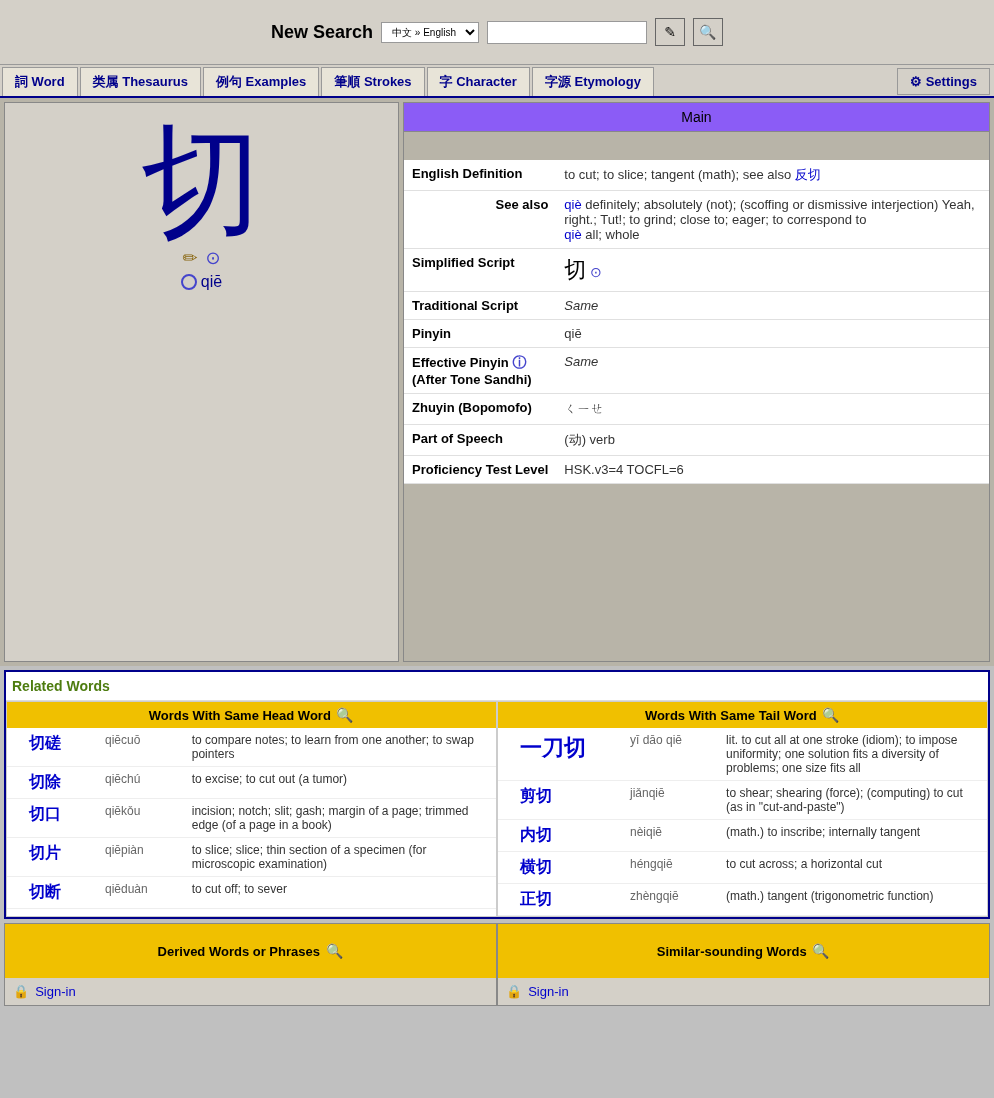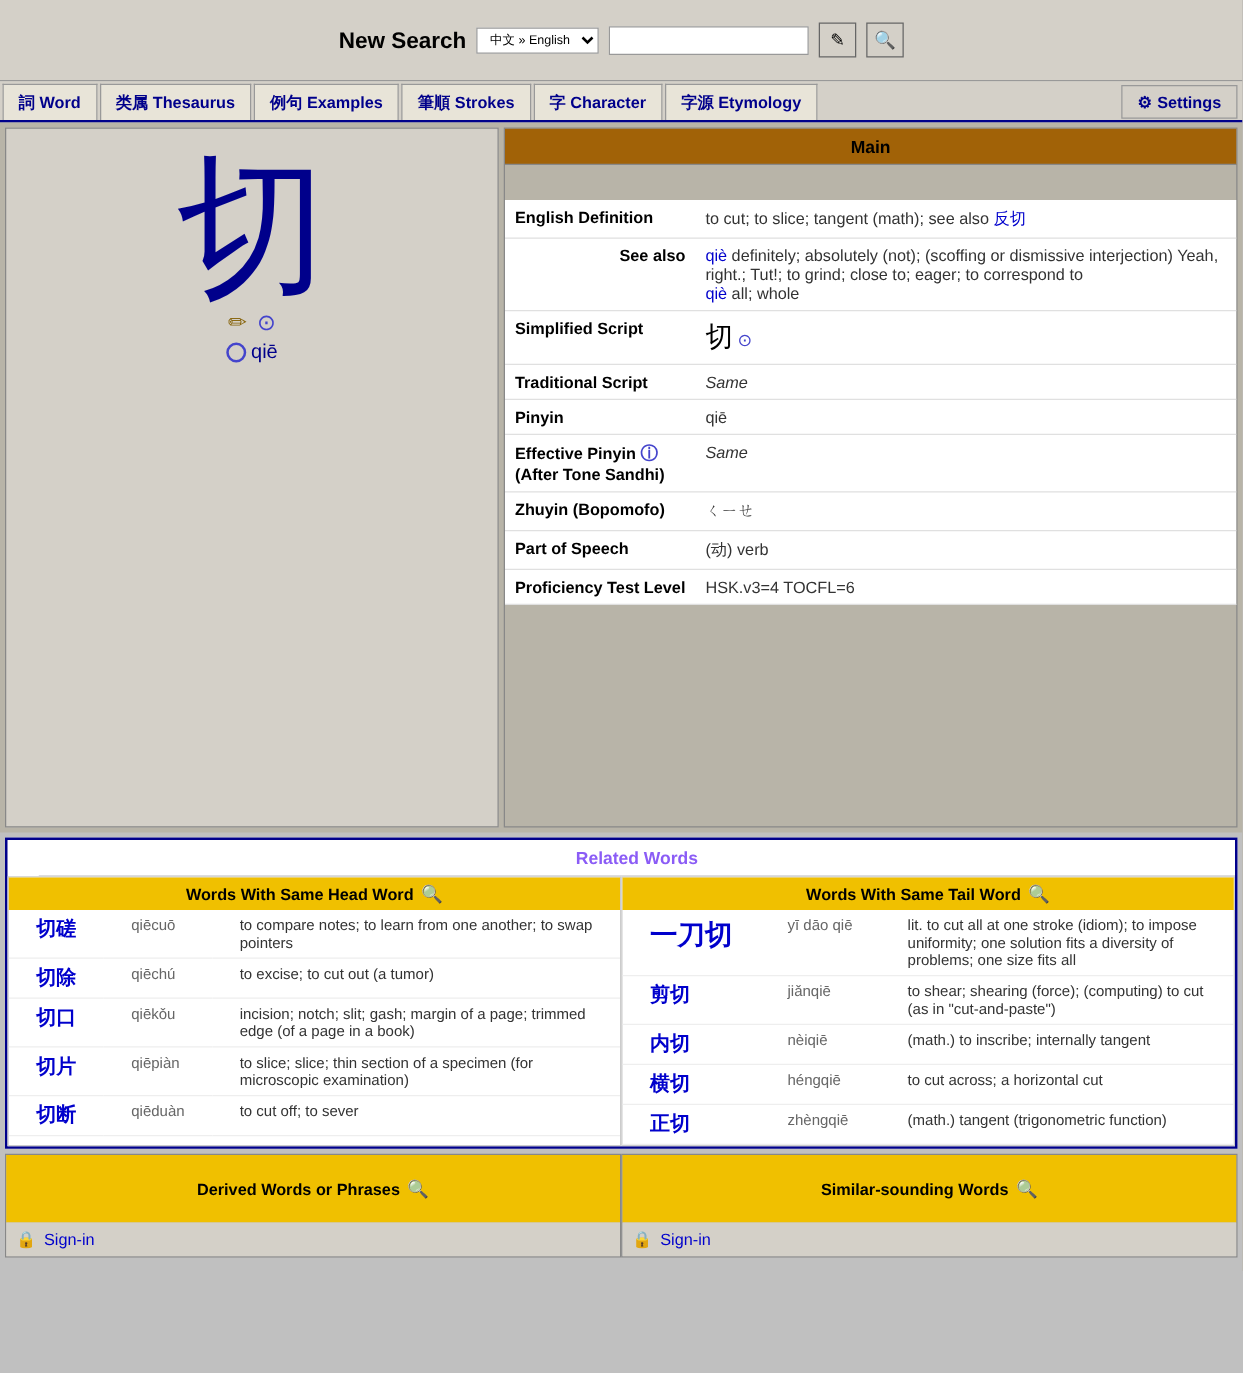--- a/index.html
+++ b/index.html
@@ -24,34 +24,34 @@
     .char-panel { width: 395px; min-width: 395px; background: #d4d0c8; border: 1px solid #888; margin: 4px; padding: 10px; display: flex; flex-direction: column; align-items: center; justify-content: flex-start; min-height: 560px; }
     .char-display { font-size: 120px; color: #00008b; font-family: serif; line-height: 1; margin-top: 10px; }
     .char-tools { display: flex; align-items: center; gap: 8px; margin-top: 4px; }
     .char-pencil { font-size: 18px; color: #8b6914; }
     .char-copy { font-size: 18px; color: #4444cc; cursor: pointer; }
     .char-pinyin { font-size: 16px; color: #00008b; margin-top: 4px; display: flex; align-items: center; gap: 4px; }
     .char-circle { width: 16px; height: 16px; border-radius: 50%; border: 2px solid #4444cc; display: inline-block; }
 
     
     .info-panel { flex: 1; margin: 4px 4px 4px 0; border: 1px solid #888; }
-    .info-header { background: #a16207; text-align: center; padding: 6px; font-weight: bold; font-size: 14px; color: #000; border-bottom: 1px solid #888; }
+    .info-header { background: #8b5cf6; text-align: center; padding: 6px; font-weight: normal; font-size: 14px; color: #000; border-bottom: 1px solid #888; }
     .info-table { width: 100%; border-collapse: collapse; background: #fff; margin-top: 28px; }
     .info-table td { padding: 6px 8px; vertical-align: top; border-bottom: 1px solid #e0e0e0; }
     .info-table td:first-child { font-weight: bold; color: #000; width: 130px; white-space: nowrap; }
     .info-table td:last-child { color: #333; }
     .see-also-link { color: #0000cc; text-decoration: none; cursor: pointer; }
     .simplified-char { font-size: 22px; color: #000; font-family: serif; }
     .copy-icon-sm { color: #4444cc; cursor: pointer; font-size: 14px; }
     .italic-text { font-style: italic; }
     .help-icon { color: #4444cc; cursor: pointer; font-size: 14px; }
 
     
     .related-section { margin: 4px; border: 2px solid #00008b; background: #fff; }
-    .related-header { background: #fff; text-align: center; padding: 6px; font-weight: bold; font-size: 14px; color: #8b5cf6; border-bottom: 1px solid #ddd; margin-left: 25px; }
+    .related-header { background: #fff; padding: 6px; font-weight: bold; font-size: 14px; color: #4d7c0f; border-bottom: 1px solid #ddd; }
     .related-grid { display: flex; }
     .related-col { flex: 1; border: 1px solid #ccc; }
     .related-col-header { background: #f0c000; text-align: center; padding: 5px 8px; font-weight: bold; font-size: 13px; color: #000; display: flex; align-items: center; justify-content: center; gap: 6px; }
     .search-icon-sm { color: #00008b; cursor: pointer; font-size: 14px; }
     .word-table { width: 100%; border-collapse: collapse; }
     .word-table td { padding: 5px 22px; vertical-align: top; border-bottom: 1px solid #eee; }
     .word-char { font-size: 16px; color: #0000cc; font-family: serif; font-weight: bold; white-space: nowrap; }
     .word-pinyin { color: #666; font-size: 12px; white-space: nowrap; }
     .word-def { color: #333; font-size: 12px; margin-left: 34px; }
 

